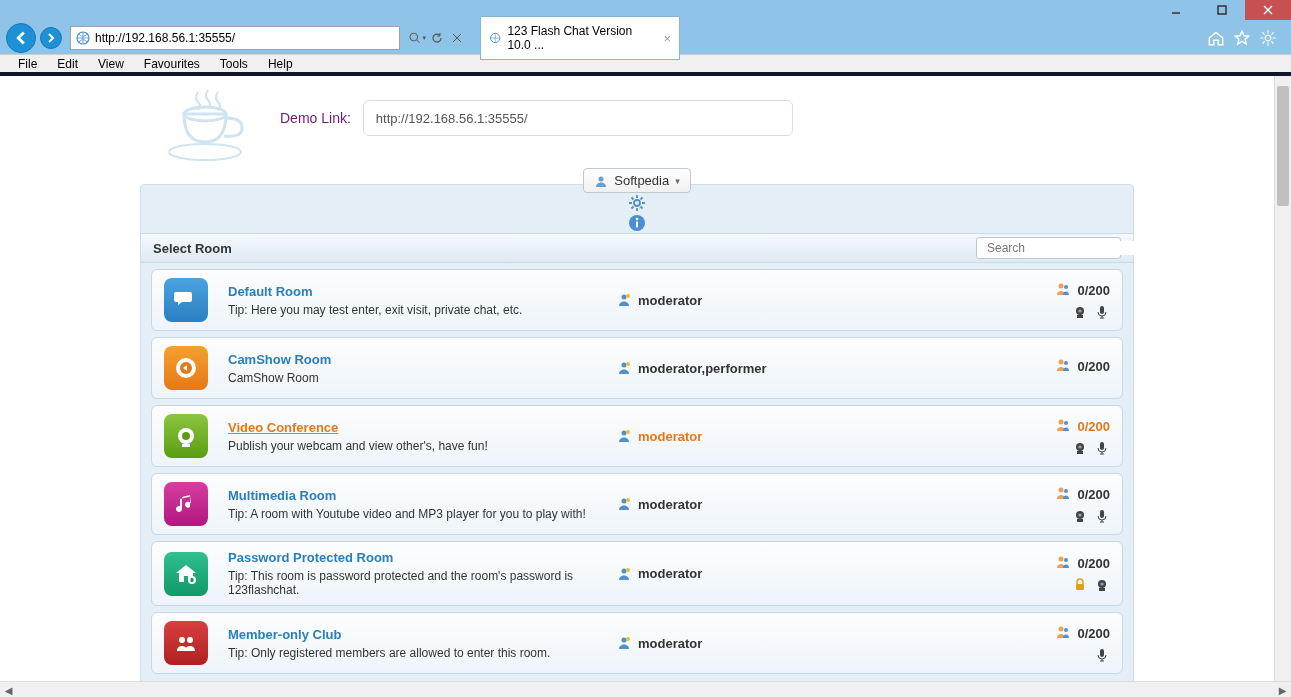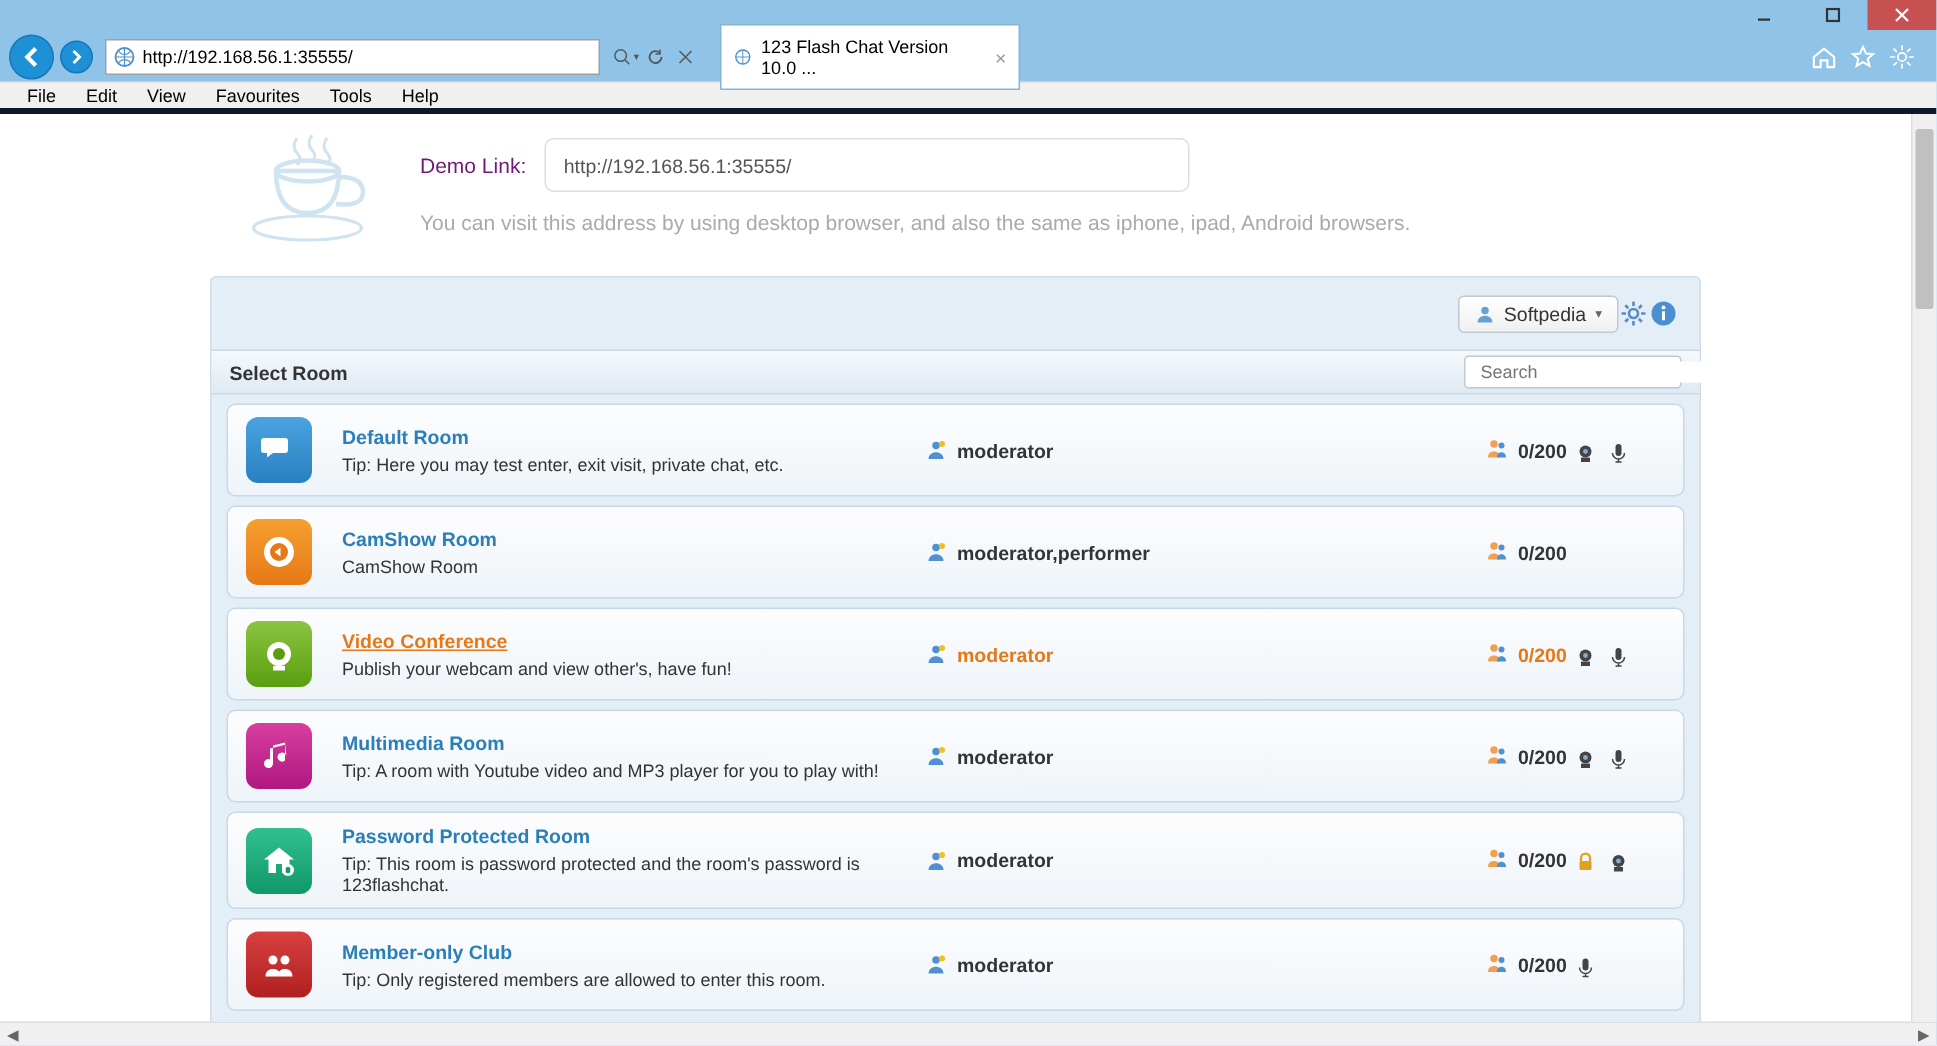--- a/index.html
+++ b/index.html
@@ -38,41 +38,41 @@
 
 .demo-header { display:flex; align-items:center; padding: 8px 140px 20px 160px; gap: 20px; }
 .cup { width: 100px; height: 80px; }
 .demo-text { flex:1; }
 .demo-row { display:flex; align-items:center; gap: 12px; margin-bottom: 12px;}
 .demo-label { color:#701a75; font-size:14px; }
 .demo-input { width: 430px; height: 36px; border:1px solid #ddd; border-radius:6px; padding:0 12px; font-size:13px; color:#555; background:#fff; }
 .demo-desc { color:#aaa; font-size:14px; }
 
 .chat-panel { margin: 0 140px; background:#e3eef7; border:1px solid #d0dde8; border-radius:4px; }
-.chat-topbar { height:48px; display:flex; align-items:center; justify-content:flex-end; padding:0 14px; gap:0; }
+.chat-topbar { height:48px; display:flex; align-items:center; justify-content:flex-end; padding:0 14px; gap:0;flex-direction:column; }
 .user-dd { background:linear-gradient(#fff,#f0f0f0); border:1px solid #c0c8d0; border-radius:4px; padding:4px 10px; display:flex; align-items:center; gap:6px; font-size:13px; color:#333; }
 .user-dd .caret { font-size:9px; color:#666; }
 .topicon { width:20px; height:20px; display:flex; align-items:center; justify-content:center; }
 
 .select-bar { height:30px; background:linear-gradient(#f5f9fc,#dfeaf3); border-top:1px solid #cadbe8; border-bottom:1px solid #cadbe8; display:flex; align-items:center; padding:0 12px; font-size:13px; font-weight:bold; color:#333; }
 .search-box { margin-left:auto; width:145px; height:22px; background:#fff; border:1px solid #c0c8d0; border-radius:3px; display:flex; align-items:center; padding:0 6px; gap:4px; font-weight:normal; }
 .search-box input { border:none; outline:none; font-size:12px; flex:1; color:#be185d; }
 
 .rooms { padding:6px 10px 10px 10px; }
 .room { background:linear-gradient(#fdfdfe,#eef4f9); border:1px solid #c8d8e6; border-radius:6px; margin-bottom:6px; padding:8px 12px; display:grid; grid-template-columns: 56px 380px 1fr 120px; align-items:center; gap:8px; }
 .room-icon { width:44px; height:44px; border-radius:8px; display:flex; align-items:center; justify-content:center; }
 .room-icon svg { width:28px; height:28px; fill:#fff; }
 .room-info { }
 .room-title { font-weight:bold; font-size:13px; color:#2a7fb8; }
 .room-title.orange { color:#e67817;text-decoration:underline; }
 .room-tip { font-size:12px; color:#333; margin-top:4px; }
 .room-mod { display:flex; align-items:center; gap:6px; font-size:13px; font-weight:bold; color:#333; }
 .room-mod.orange { color:#e67817; }
 .room-mod .modicon { width:16px; height:16px; }
-.room-right { display:flex; align-items:flex-end; gap:4px; }
+.room-right { display:flex; flex-direction:column; align-items:flex-end; gap:4px; }
 .count-row { display:flex; align-items:center; gap:6px; font-size:13px; font-weight:bold; color:#333;}
 .count-row.orange { color:#e67817; }
 .icons-row { display:flex; gap:6px; }
 .smicon { width:16px; height:16px; }
 
 
 .hscroll { height:17px; background:#f0f0f0; border-top:1px solid #ddd; display:flex; align-items:center; }
 .hscroll-arrow { width:17px; height:17px; display:flex; align-items:center; justify-content:center; color:#666; font-size:10px;}
 .hscroll-track { flex:1; position:relative; }
 
@@ -185,21 +185,20 @@
       <path d="M24 30 Q24 58 45 58 Q66 58 66 30 Z" fill="none" stroke="#cfe3f0" stroke-width="3"></path>
       <ellipse cx="45" cy="30" rx="21" ry="7" fill="none" stroke="#cfe3f0" stroke-width="3"></ellipse>
       <path d="M66 34 Q82 34 82 44 Q82 54 64 52" fill="none" stroke="#cfe3f0" stroke-width="3"></path>
       <path d="M38 8 Q34 14 38 18 Q42 22 38 26 M48 6 Q44 12 48 16 Q52 20 48 24 M58 8 Q54 14 58 18 Q62 22 58 26" fill="none" stroke="#cfe3f0" stroke-width="2"></path>
     </svg>
     <div class="demo-text">
       <div class="demo-row">
         <span class="demo-label">Demo Link:</span>
         <input class="demo-input" value="http://192.168.56.1:35555/" style="">
       </div>
-      <div class="demo-desc">You can visit this address by using desktop browser, and also the same as iphone, ipad, Android browsers.</div>
     </div>
   </div>
 
   <div class="chat-panel">
     <div class="chat-topbar">
       <div class="user-dd">
         <svg width="14" height="14" viewBox="0 0 14 14">
               <circle cx="7" cy="5" r="2.5" fill="#6aa0d0"></circle>
               <path d="M2 13c0-3 2.5-4.5 5-4.5s5 1.5 5 4.5" fill="#6aa0d0"></path>
             </svg>

